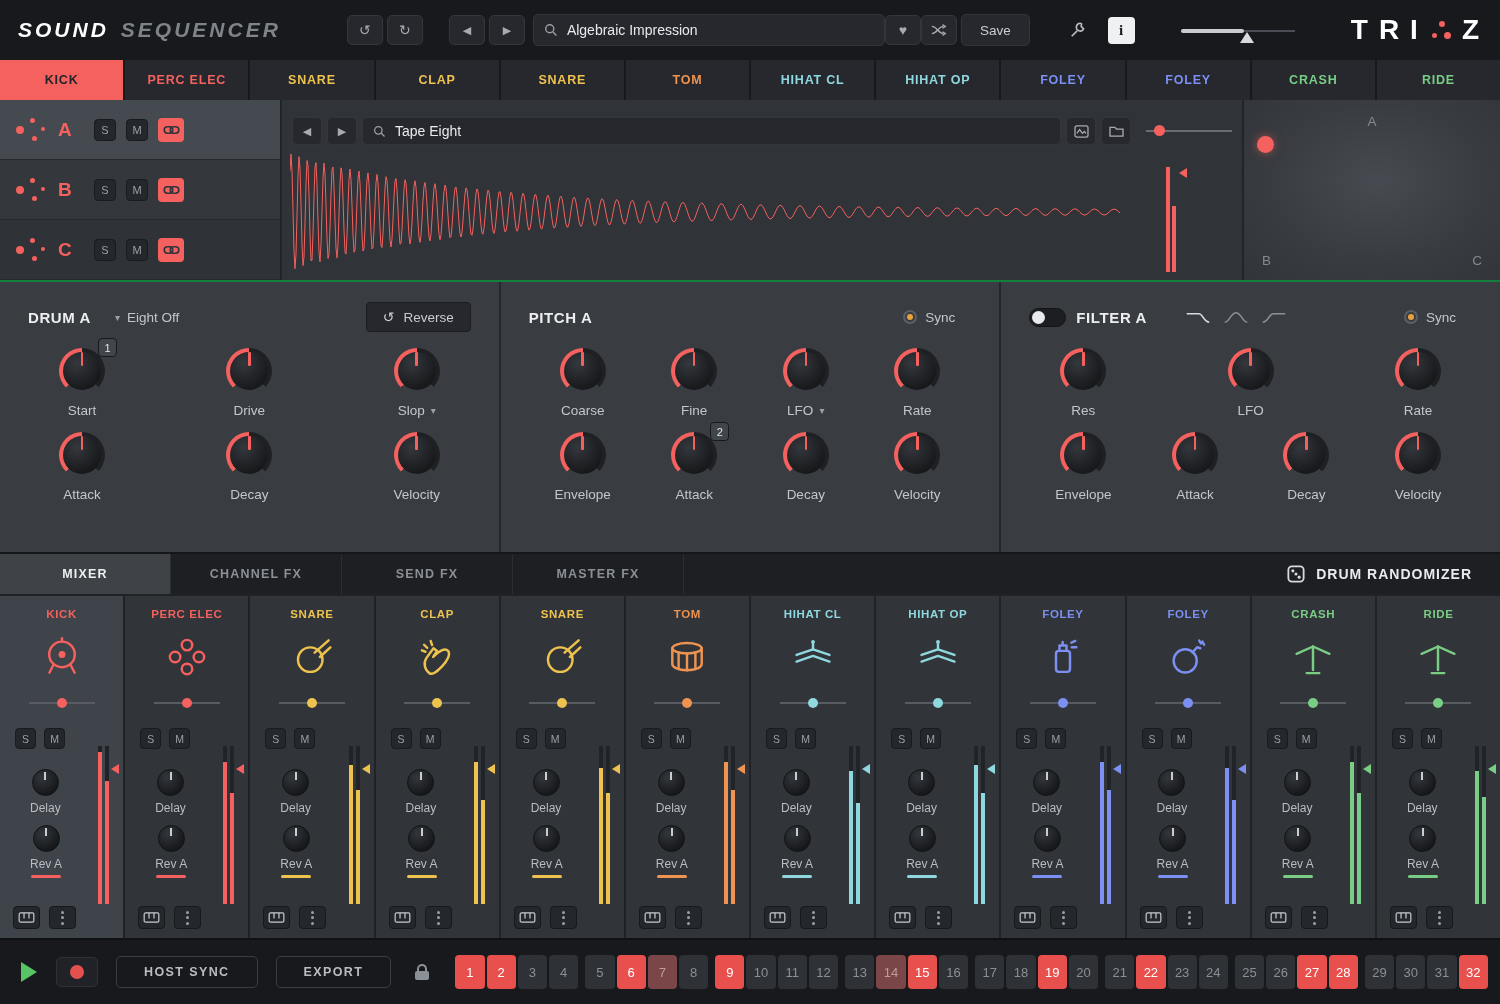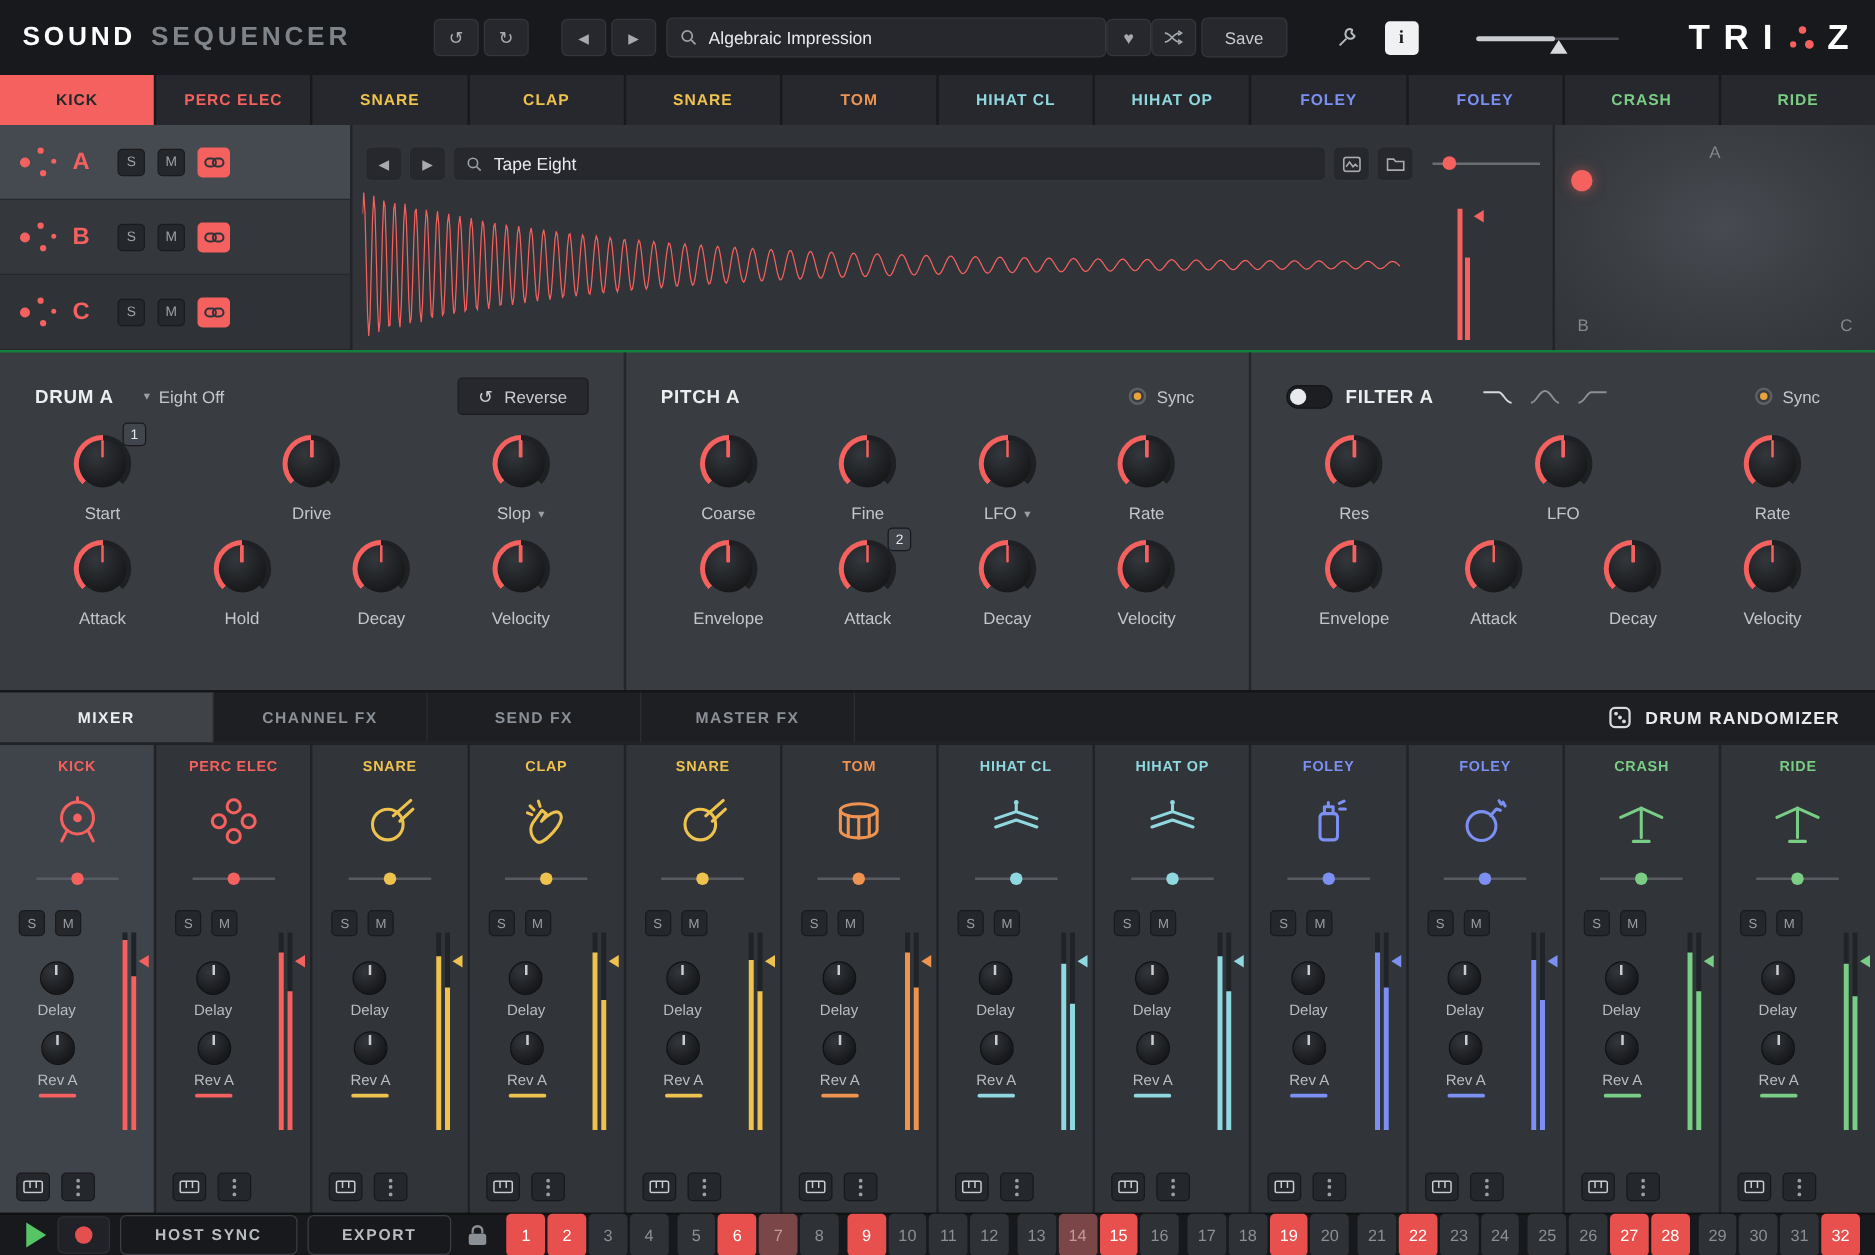--- a/index.html
+++ b/index.html
@@ -1,21 +1,21 @@
 <!DOCTYPE html>
 <html><head>
 <meta charset="utf-8">
 <style>
   *{margin:0;padding:0;box-sizing:border-box;font-family:"Liberation Sans",sans-serif;}
   html,body{background:#0f1113;}
   .app{width:1500px;height:1004px;background:#2c2f34;display:flex;flex-direction:column;overflow:hidden;position:relative;}
 
   
   .topbar{height:60px;background:#17191c;display:flex;align-items:center;padding:0 18px;flex:0 0 auto;}
-  .brand{display:flex;gap:12px;align-items:flex-end;}
+  .brand{display:flex;gap:12px;align-items:flex-end;font-style:italic;}
   .brand span{font-size:21px;font-weight:bold;letter-spacing:3px;}
   .brand .b1{color:#ffffff;}
   .brand .b2{color:#7f848a;}
   .tb-group{display:flex;gap:4px;}
   .g-undo{margin-left:66px;}
   .g-nav{margin-left:26px;}
   .tb-btn{width:36px;height:30px;background:#26282d;border:1px solid #33363b;border-radius:5px;color:#a7abb1;display:flex;align-items:center;justify-content:center;font-size:14px;cursor:pointer;}
   .search{height:32px;background:#26282d;border:1px solid #33363b;border-radius:5px;display:flex;align-items:center;padding:0 10px;gap:9px;}
   .search input{background:transparent;border:none;outline:none;color:#e8eaed;font-size:14px;width:100%;}
   .top-search{width:352px;margin-left:8px;}
@@ -128,21 +128,21 @@
   .knob-sm{width:27px;height:27px;border-radius:50%;background:radial-gradient(circle at 36% 30%,#33363b,#16181b 72%);position:relative;border:1px solid #101214;cursor:pointer;}
   .tick-sm{position:absolute;left:50%;top:2px;width:2px;height:8px;margin-left:-1px;background:#c9ccd1;display:block;}
   .knob-sm-label{margin-top:5px;font-size:12px;color:#b9bdc2;}
   .send-line{display:block;width:30px;height:3px;border-radius:2px;margin-top:4px;}
   .strip-bottom{position:absolute;left:13px;bottom:9px;display:flex;gap:9px;}
   .mini-btn{width:27px;height:23px;background:#24272b;border:1px solid #17191c;border-radius:4px;display:flex;align-items:center;justify-content:center;cursor:pointer;}
   .kebab{flex-direction:column;gap:2.5px;}
   .kebab i{width:3px;height:3px;border-radius:50%;background:#9aa0a6;display:block;}
 
   
-  .transport{height:34px;background:#17191c;display:flex;align-items:center;padding:0 12px;flex:0 0 auto;border-top:2px solid #0f1113;}
+  .transport{height:66px;background:#17191c;display:flex;align-items:center;padding:0 12px;gap:10px;flex:0 0 auto;border-top:2px solid #0f1113;}
   .play-btn{width:34px;height:32px;background:none;border:none;display:flex;align-items:center;justify-content:center;cursor:pointer;}
   .play-tri{width:0;height:0;border-left:16px solid #57c566;border-top:10px solid transparent;border-bottom:10px solid transparent;display:block;}
   .rec-btn{width:42px;height:30px;background:#202227;border:1px solid #2e3136;border-radius:5px;display:flex;align-items:center;justify-content:center;cursor:pointer;}
   .rec-dot{width:14px;height:14px;border-radius:50%;background:#e4504f;display:block;}
   .txt-btn{height:32px;padding:0 27px;background:transparent;border:1px solid #3a3e44;border-radius:5px;color:#b9bdc2;font-size:12.5px;font-weight:bold;letter-spacing:1.4px;cursor:pointer;margin-left:8px;}
   .lock-btn{width:34px;height:32px;background:transparent;border:none;display:flex;flex-direction:column;align-items:center;justify-content:center;cursor:pointer;margin-left:4px;}
   .lock-shackle{width:10px;height:7px;border:2px solid #8b9097;border-bottom:none;border-radius:5px 5px 0 0;display:block;}
   .lock-body{width:14px;height:9px;background:#8b9097;border-radius:2px;display:block;}
   .steps{flex:1;display:flex;gap:2px;margin-left:6px;}
   .step{flex:1;height:34px;border:none;border-radius:4px;background:#2e3136;color:#8b9097;font-size:13px;cursor:pointer;}
@@ -389,26 +389,20 @@
             </div>
             <div class="knob-label">Slop<span class="lbl-caret">▾</span></div>
           </div>
         </div>
         <div class="knob-row">
           <div class="knob-unit">
             <div class="knob" style="--sweep: 135deg;">
               <span class="tick" style="transform: rotate(0deg);"></span>
             </div>
             <div class="knob-label">Attack</div>
-          </div>
-          <div class="knob-unit">
-            <div class="knob" style="--sweep: 135deg;">
-              <span class="tick" style="transform: rotate(0deg);"></span>
-            </div>
-            <div class="knob-label">Hold</div>
           </div>
           <div class="knob-unit">
             <div class="knob" style="--sweep: 135deg;">
               <span class="tick" style="transform: rotate(0deg);"></span>
             </div>
             <div class="knob-label">Decay</div>
           </div>
           <div class="knob-unit">
             <div class="knob" style="--sweep: 135deg;">
               <span class="tick" style="transform: rotate(0deg);"></span>

